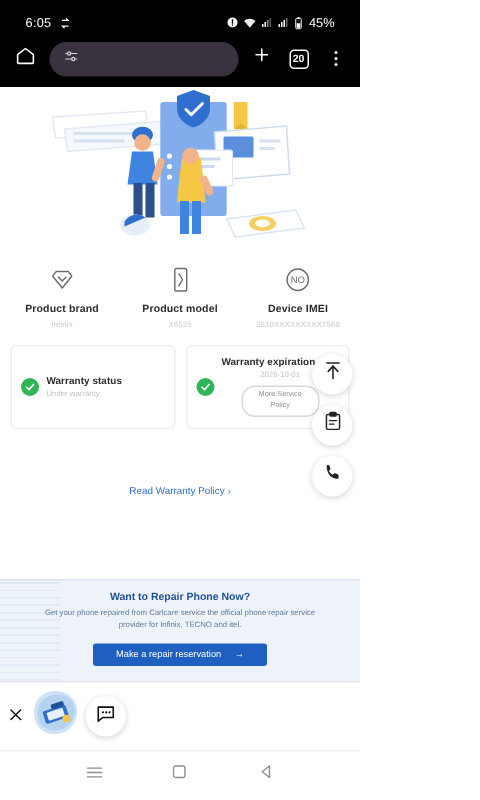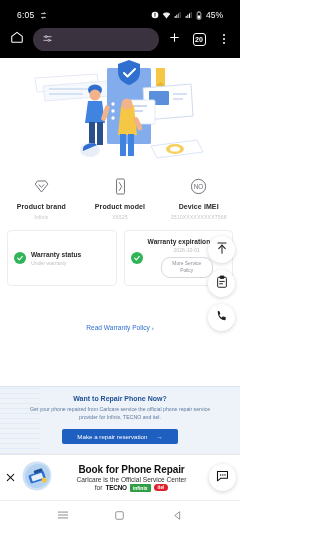--- a/index.html
+++ b/index.html
@@ -416,30 +416,20 @@
           <path d="M20 2 C30 2 38 9 38 19 C38 31 29 38 19 38 C9 38 2 30 2 20 C2 9 10 2 20 2 Z" fill="#cfe2f6"></path>
           <path d="M22 5 C31 5 36 11 36 19 C36 29 28 35 19 35 C11 35 5 29 5 21 C5 11 13 5 22 5 Z" fill="#aed0f0" opacity=".8"></path>
           <rect x="10" y="16" width="20" height="11" rx="2" fill="#2f6fd0" transform="rotate(-18 20 21)"></rect>
           <rect x="13" y="18" width="14" height="7" rx="1" fill="#e8f1fb" transform="rotate(-18 20 21)"></rect>
           <rect x="16" y="12" width="11" height="4" rx="1.5" fill="#1f4f96" transform="rotate(-18 21 14)"></rect>
           <circle cx="29" cy="25" r="3.2" fill="#f6c744"></circle>
         </svg>
       </span>
     </div>
 
-    <div class="adText">
-      <div class="adTitle">Book for Phone Repair</div>
-      <div class="adSub">Carlcare is the Official Service Center</div>
-      <div class="adBrands">
-        <span>for</span>
-        <span class="bTecno">TECNO</span>
-        <span class="bInfinix">infinix</span>
-        <span class="bItel">itel</span>
-      </div>
-    </div>
 
     <div class="adChat">
       <span>
         <svg width="15" height="15" viewBox="0 0 24 24" fill="none" stroke="#111" stroke-width="1.7" stroke-linejoin="round">
           <path d="M4 5.5h16v11H9l-5 4z"></path>
           <circle cx="9" cy="11" r="1.2" fill="#111" stroke="none"></circle>
           <circle cx="12.5" cy="11" r="1.2" fill="#111" stroke="none"></circle>
           <circle cx="16" cy="11" r="1.2" fill="#111" stroke="none"></circle>
         </svg>
       </span>

